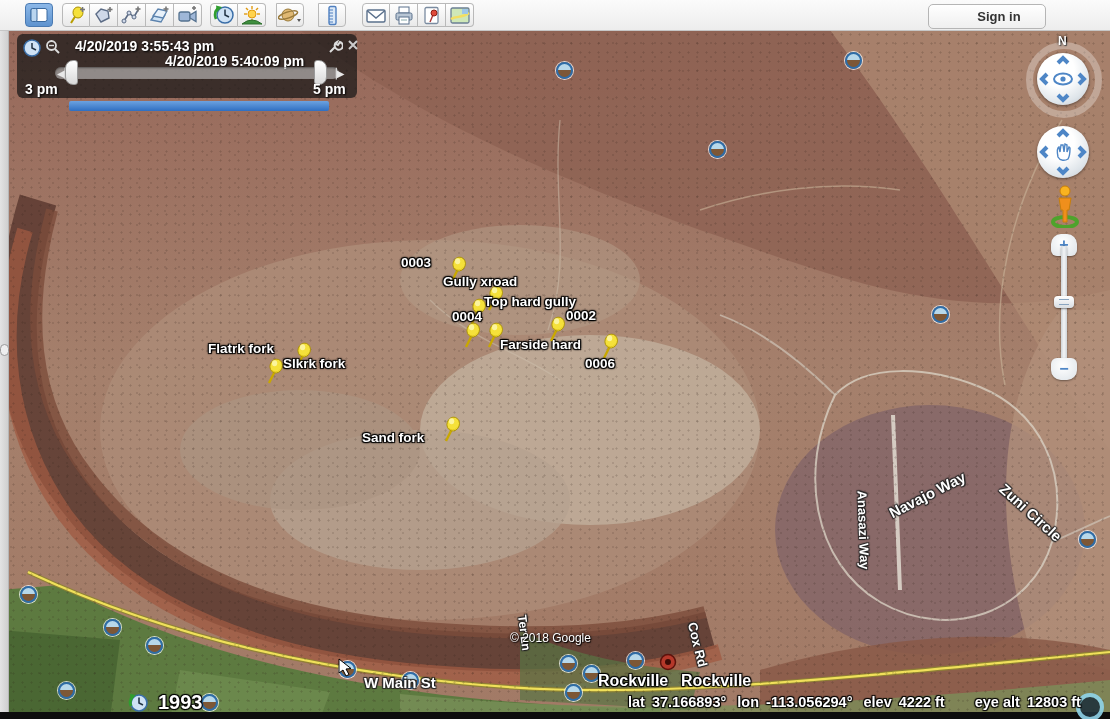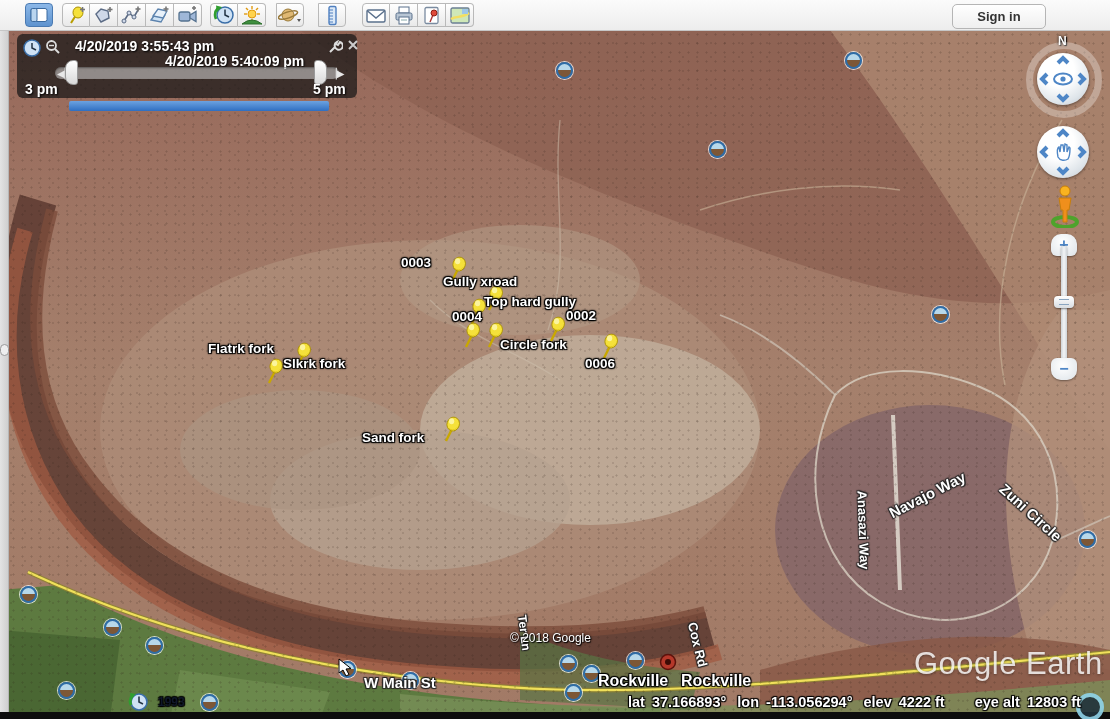--- a/index.html
+++ b/index.html
@@ -10,21 +10,21 @@
   #toolbar{position:absolute;left:0;top:0;width:1110px;height:30px;
     background:linear-gradient(#fbfbfb,#ededed);border-bottom:1px solid #c6c6c6;z-index:30;}
   .tb-btn{position:absolute;top:3px;width:28px;height:24px;background:linear-gradient(#ffffff,#e9e9e9);
     border:1px solid #b9b9b9;border-radius:4px;display:flex;align-items:center;justify-content:center;box-sizing:border-box;}
   .tb-btn.grouped{border-radius:0;border-left:none;}
   .tb-btn.gstart{border-radius:4px 0 0 4px;border-left:1px solid #b9b9b9;}
   .tb-btn.gend{border-radius:0 4px 4px 0;}
   .tb-btn.blue{background:linear-gradient(#8cb8e8,#5e93cf);border-color:#4a7ab2;}
   #signin{position:absolute;right:64px;top:4px;width:92px;height:23px;background:linear-gradient(#ffffff,#efefef);
     border:1px solid #b5b5b5;border-radius:5px;font-size:13px;font-weight:bold;color:#333;
-    display:flex;align-items:center;justify-content:center;}
+    display:flex;align-items:center;justify-content:center;padding-left:24px;}
 
   
   #map{position:absolute;left:0;top:30px;width:1110px;height:689px;overflow:hidden;}
   #terrain{position:absolute;left:0;top:0;}
   .speckle{position:absolute;left:0;top:0;width:1110px;height:689px;pointer-events:none;
     background-image:radial-gradient(circle,rgba(42,28,20,.5) .8px,transparent 1.4px);
     background-size:9px 9px;opacity:.38;}
   .speckle.s2{background-size:14px 14px;background-position:4px 6px;opacity:.25;}
 
   #left-strip{position:absolute;left:0;top:30px;width:8px;height:689px;
@@ -82,21 +82,21 @@
     border-radius:3px;box-shadow:0 0 2px rgba(0,0,0,.4);}
   #zoom-handle{position:absolute;left:36px;top:264px;width:20px;height:12px;background:linear-gradient(#fff,#d8dde2);
     border-radius:4px;box-shadow:0 1px 2px rgba(0,0,0,.45);display:flex;align-items:center;justify-content:center;}
   #zoom-handle span{display:block;width:10px;height:4px;border-top:1px solid #8aa5c0;border-bottom:1px solid #8aa5c0;}
 
   
   #status-right{position:absolute;left:628px;top:694px;z-index:16;color:#fff;font-size:14.5px;font-weight:bold;
     white-space:nowrap;text-shadow:-1px -1px 1px #000,1px -1px 1px #000,-1px 1px 1px #000,1px 1px 1px #000;}
   #status-right span{margin-right:7px;}
   #status-year{position:absolute;left:128px;top:691px;z-index:16;display:flex;align-items:center;gap:8px;
-    color:#0f172a;font-size:12px;font-weight:bold;text-shadow:-1px -1px 1px #000,1px 1px 1px #000,1px -1px 1px #000,-1px 1px 1px #000;}
+    color:#ffffff;font-size:20px;font-weight:bold;text-shadow:-1px -1px 1px #000,1px 1px 1px #000,1px -1px 1px #000,-1px 1px 1px #000;}
   #stream-indicator{position:absolute;left:1076px;top:693px;z-index:16;width:20px;height:20px;border-radius:50%;
     border:4px solid #8fd4ea;background:#20333c;box-sizing:content-box;opacity:.9;}
 
   .abs{position:absolute;}
 </style>
 </head>
 <body>
 <div id="app">
 
 <div id="map">
@@ -171,21 +171,21 @@
           <ellipse cx="10.6" cy="5.2" rx="2.6" ry="3" fill="#fcf6a8" opacity="0.9"></ellipse>
           <path d="M7.2,11.5 Q12,16 17.2,10.5 Q14,14.8 9,13.6 Z" fill="#cfae00" opacity="0.85"></path>
         </svg></div>
       <div class="pm-label" style="left: 452px; top: 309px;">0004</div>
       <div class="pin" style="left: 484px; top: 322px;"><svg width="20" height="26" viewBox="0 0 20 26">
           <path d="M5,25 L11,13" stroke="#c9a800" stroke-width="2.4"></path>
           <ellipse cx="12.2" cy="8" rx="6.2" ry="7" fill="#f5e13a" stroke="#a98f00" stroke-width="0.8" transform="rotate(18 12 8)"></ellipse>
           <ellipse cx="10.6" cy="5.2" rx="2.6" ry="3" fill="#fcf6a8" opacity="0.9"></ellipse>
           <path d="M7.2,11.5 Q12,16 17.2,10.5 Q14,14.8 9,13.6 Z" fill="#cfae00" opacity="0.85"></path>
         </svg></div>
-      <div class="pm-label" style="left: 500px; top: 337px;">Circle fork</div>
+      <div class="pm-label" style="left: 500px; top: 337px;">Farside hard</div>
       <div class="pin" style="left: 546px; top: 316px;"><svg width="20" height="26" viewBox="0 0 20 26">
           <path d="M5,25 L11,13" stroke="#c9a800" stroke-width="2.4"></path>
           <ellipse cx="12.2" cy="8" rx="6.2" ry="7" fill="#f5e13a" stroke="#a98f00" stroke-width="0.8" transform="rotate(18 12 8)"></ellipse>
           <ellipse cx="10.6" cy="5.2" rx="2.6" ry="3" fill="#fcf6a8" opacity="0.9"></ellipse>
           <path d="M7.2,11.5 Q12,16 17.2,10.5 Q14,14.8 9,13.6 Z" fill="#cfae00" opacity="0.85"></path>
         </svg></div>
       <div class="pm-label" style="left: 566px; top: 308px;">0002</div>
       <div class="pin" style="left: 599px; top: 333px;"><svg width="20" height="26" viewBox="0 0 20 26">
           <path d="M5,25 L11,13" stroke="#c9a800" stroke-width="2.4"></path>
           <ellipse cx="12.2" cy="8" rx="6.2" ry="7" fill="#f5e13a" stroke="#a98f00" stroke-width="0.8" transform="rotate(18 12 8)"></ellipse>
@@ -234,21 +234,20 @@
       <div class="street-label" style="left: 692px; top: 615px; font-size: 13px; transform: rotate(76deg);">Cox Rd</div>
       <div class="street-label" style="left: 862px; top: 483px; font-size: 13px; transform: rotate(88deg);">Anasazi Way</div>
       <div class="street-label" style="left: 890px; top: 505px; font-size: 15px; transform: rotate(-27deg);">Navajo Way</div>
       <div class="street-label" style="left: 1002px; top: 478px; font-size: 15px; transform: rotate(42deg);">Zuni Circle</div>
       <div class="street-label" style="left: 364px; top: 674px; font-size: 15px; transform: rotate(0deg);">W Main St</div>
       <div class="place-label" style="left: 584px; top: 672px;">Rockville</div>
       <div class="place-label" style="left: 667px; top: 672px;">Rockville</div>
     </div>
 
 <div id="copyright">© 2018 Google</div>
-<div id="watermark">Google Earth</div>
 
 <svg class="abs" style="left:659px;top:653px;z-index:7" width="18" height="18">
   <circle cx="9" cy="9" r="7.5" fill="#b5382a" stroke="#5c120c" stroke-width="1.5"></circle>
       <circle cx="9" cy="9" r="3" fill="#3c0b06"></circle>
 </svg>
 <svg class="abs" style="left:337px;top:658px;z-index:9" width="16" height="20">
   <path d="M2,1 L2,15 L6,12 L9,18 L12,16.5 L9,11 L14,10.5 Z" fill="#fff" stroke="#000" stroke-width="1"></path>
 </svg>
 <div id="stream-indicator"></div>
 

